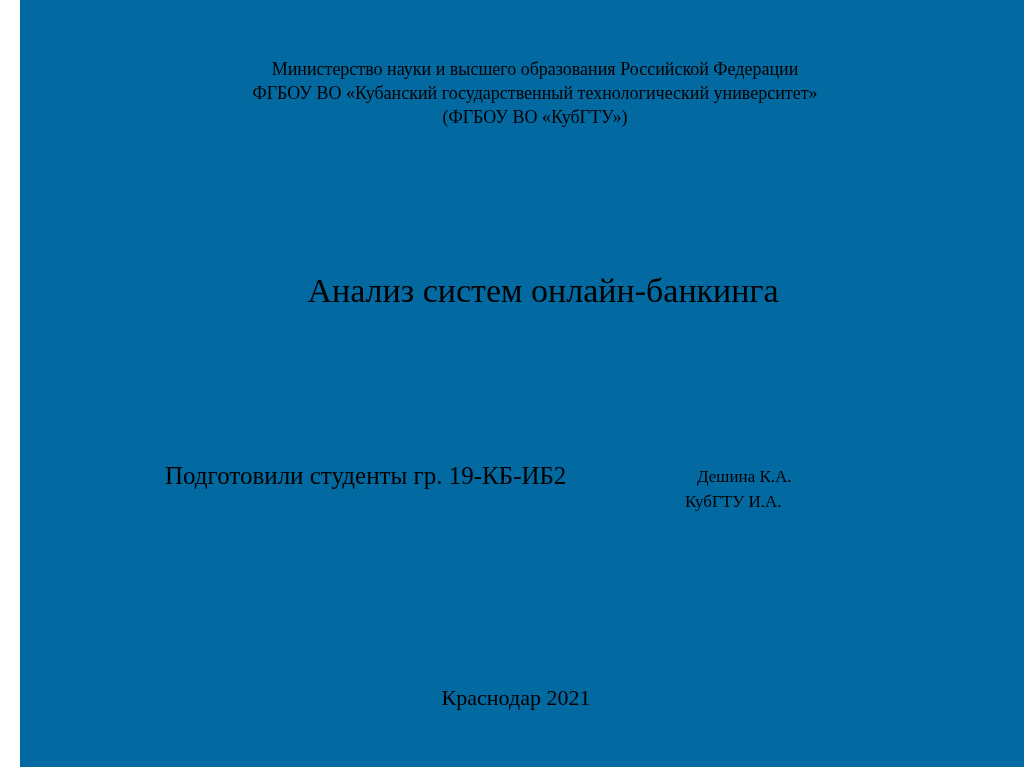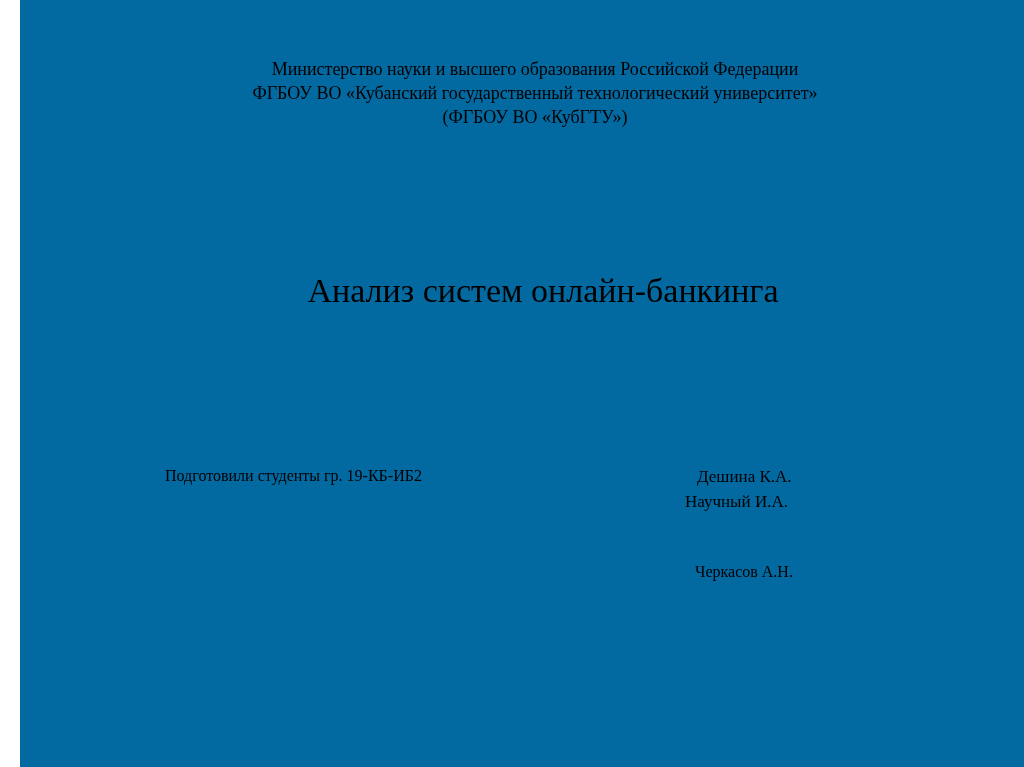--- a/index.html
+++ b/index.html
@@ -34,21 +34,21 @@
     width: 1000px;
     margin: 0;
     text-align: center;
     font-size: 34px;
     font-weight: normal;
     line-height: 41px;
     white-space: nowrap;
   }
   .row-label {
     position: absolute;
-    font-size: 16px;
+    font-size: 25px;
     line-height: 25px;
     white-space: nowrap;
   }
   .authors-label { top: 463px; left: 145px; }
   .authors-names {
     position: absolute;
     top: 464px;
     left: 665px;
     font-size: 17px;
     line-height: 25px;
@@ -78,20 +78,20 @@
     <div>ФГБОУ ВО «Кубанский государственный технологический университет»</div>
     <div>(ФГБОУ ВО «КубГТУ»)</div>
   </div>
 
   <h1 class="presentation-title">Анализ систем онлайн-банкинга</h1>
 
   <div class="row-label authors-label">Подготовили студенты гр. 19-КБ-ИБ2</div>
 
   <div class="authors-names">
     <div class="author-line-1">Дешина К.А.</div>
-    <div class="author-line-2">Научный И.А.</div>
+    <div class="author-line-2">КубГТУ И.А.</div>
   </div>
 
 
-  <div class="row-label supervisor-name">Черкасов А.Н.</div>
 
+  <div class="city-year">Краснодар 2021</div>
 
 </div>
 
 </body></html>

